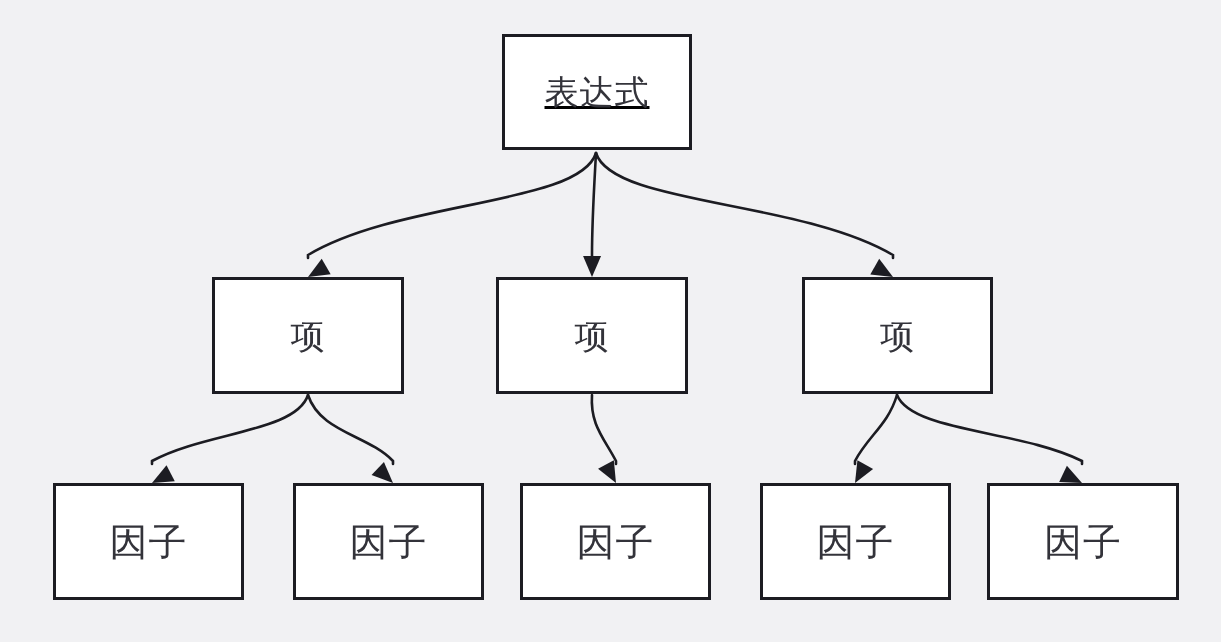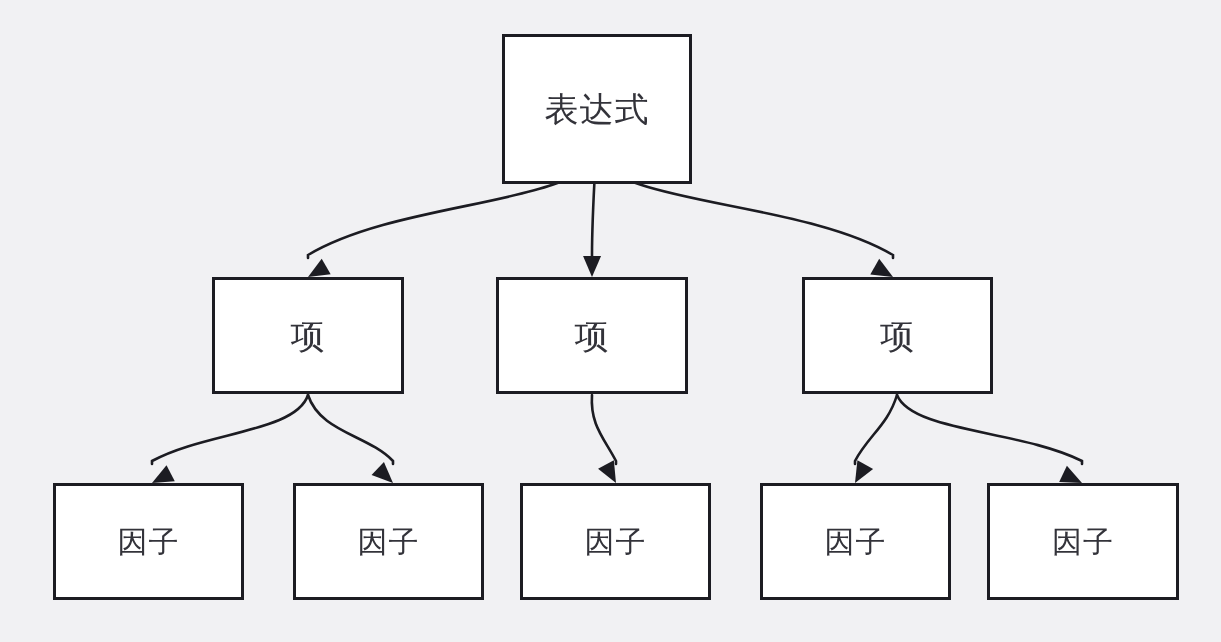--- a/index.html
+++ b/index.html
@@ -41,21 +41,21 @@
     color: #33333a;
     font-size: 34px;
     line-height: 1;
     letter-spacing: 1px;
     font-weight: 400;
     user-select: none;
     white-space: nowrap;
   }
   .node-label.lvl1 { font-size: 34px; }
   .node-label.lvl2 { font-size: 34px; }
-  .node-label.lvl3 { font-size: 30px; }
+  .node-label.lvl3 { font-size: 38px; }
 </style>
 </head>
 <body>
 
 <div id="canvas">
 
   <svg id="edge-layer" viewBox="0 0 1221 642" width="1221" height="642" xmlns="http://www.w3.org/2000/svg">
     <defs>
       <marker id="arrowdown" viewBox="0 0 12 14" refX="6" refY="13" markerWidth="12" markerHeight="14" orient="auto-start-reverse" markerUnits="userSpaceOnUse">
         <path d="M 0 0 L 12 0 L 6 14 Z" fill="#1c1c22"></path>
@@ -77,21 +77,21 @@
         <path d="M -9 -21 L 9 -21 L 0 0 Z" fill="#1c1c22" transform="translate(592,277) rotate(0.18942466803012792)"></path>
         <path d="M -9 -21 L 9 -21 L 0 0 Z" fill="#1c1c22" transform="translate(893,277) rotate(-60.35302578593819)"></path>
         <path d="M -9 -21 L 9 -21 L 0 0 Z" fill="#1c1c22" transform="translate(152,483) rotate(62.623108296269976)"></path>
         <path d="M -9 -21 L 9 -21 L 0 0 Z" fill="#1c1c22" transform="translate(393,483) rotate(-46.60851806877732)"></path>
         <path d="M -9 -21 L 9 -21 L 0 0 Z" fill="#1c1c22" transform="translate(616,483) rotate(-28.562034399474697)"></path>
         <path d="M -9 -21 L 9 -21 L 0 0 Z" fill="#1c1c22" transform="translate(855,483) rotate(29.275762764148283)"></path>
         <path d="M -9 -21 L 9 -21 L 0 0 Z" fill="#1c1c22" transform="translate(1082,483) rotate(-64.58067256832135)"></path>
       </g>
   </svg>
 
-  <div class="node" style="left: 502px; top: 34px; width: 190px; height: 150px;">
+  <div class="node" style="left: 502px; top: 34px; width: 190px; height: 116px; text-decoration: underline;">
     <span class="node-label lvl1">表达式</span>
   </div>
 
   <div class="node" style="left: 212px; top: 277px; width: 192px; height: 117px;">
     <span class="node-label lvl2">项</span>
   </div>
   <div class="node" style="left: 496px; top: 277px; width: 192px; height: 117px;">
     <span class="node-label lvl2">项</span>
   </div>
   <div class="node" style="left: 802px; top: 277px; width: 191px; height: 117px;">

